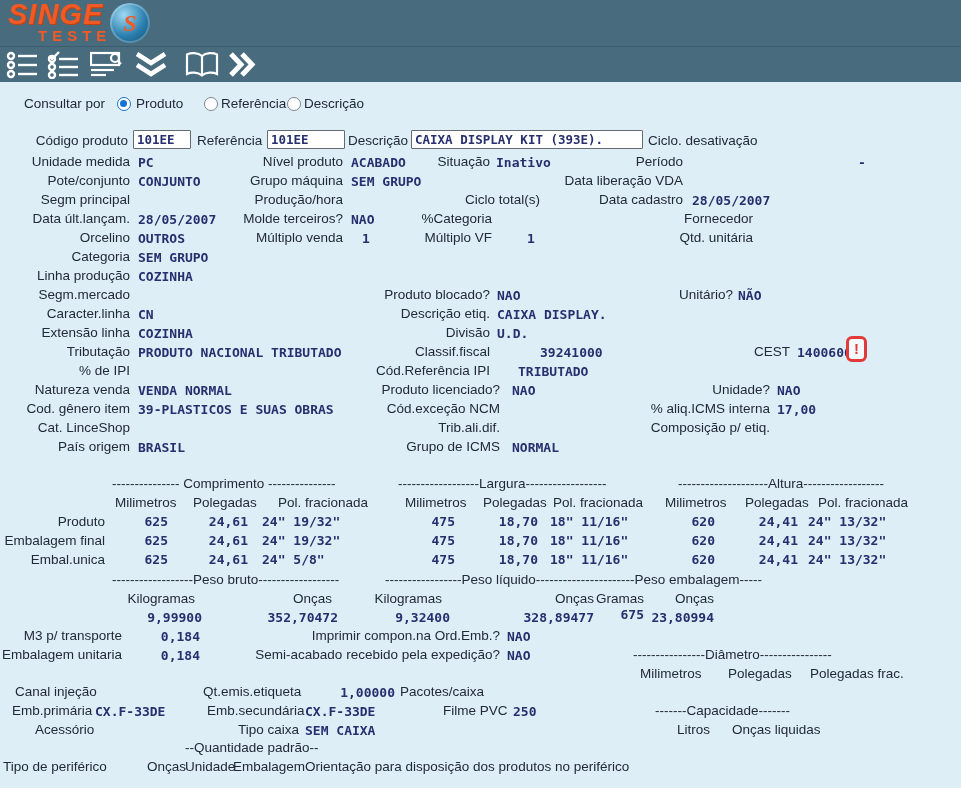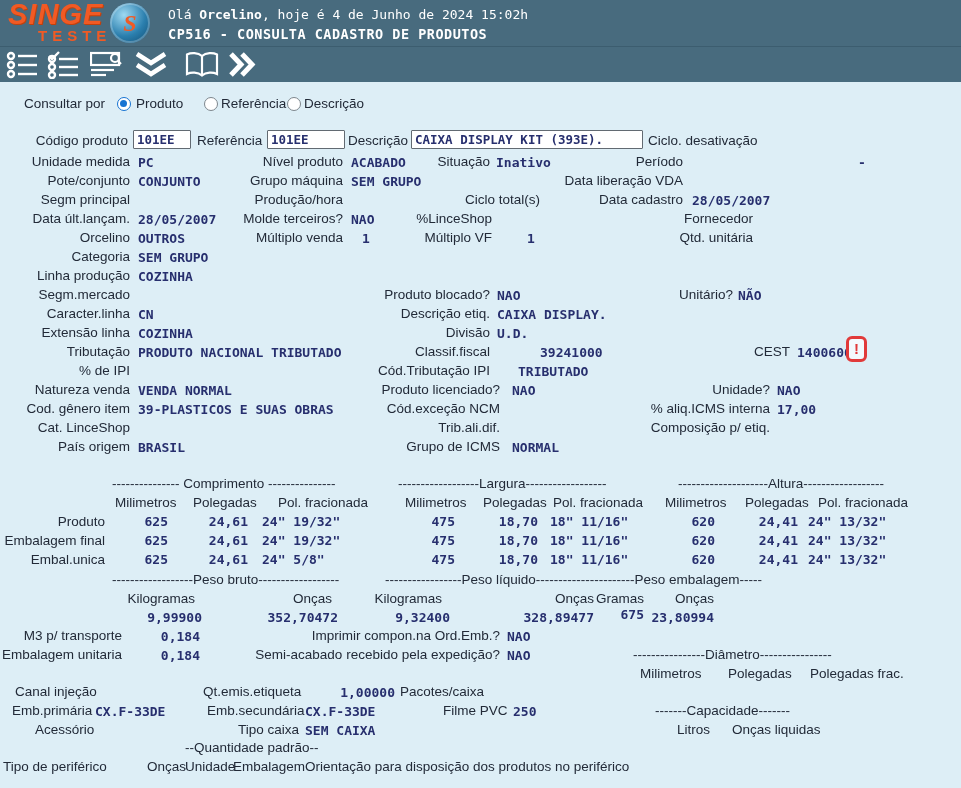--- a/index.html
+++ b/index.html
@@ -37,22 +37,20 @@
 </head>
 <body>
 
 <div class="band">
   <div class="rule"></div>
   <div class="logo-top">SINGE</div>
   <div class="logo-bottom">TESTE</div>
   <div class="badge">
       <span>S</span>
     </div>
-  <div class="greet"><span>Olá </span><span class="u">Orcelino</span><span>, hoje é 4 de Junho de 2024 15:02h</span></div>
-  <div class="scr-title">CP516 - CONSULTA CADASTRO DE PRODUTOS</div>
 
   <svg class="tico" style="left:6px" viewBox="0 0 36 28">
     <g stroke="#fff" stroke-width="2.4" fill="none">
       <circle cx="5" cy="5" r="3"></circle>
         <circle cx="5" cy="14" r="3"></circle>
         <circle cx="5" cy="23" r="3"></circle>
       <line x1="12" y1="5" x2="31" y2="5"></line>
         <line x1="12" y1="14" x2="31" y2="14"></line>
         <line x1="12" y1="23" x2="31" y2="23"></line>
     </g>
@@ -131,21 +129,21 @@
 <span class="lb" style="right:831px;top:192px">Segm principal</span>
 <span class="lb" style="right:618px;top:192px">Produção/hora</span>
 <span class="lb" style="right:421px;top:192px">Ciclo total(s)</span>
 <span class="lb" style="right:278px;top:192px">Data cadastro</span>
 <span class="vl" style="left:692px;top:193px">28/05/2007</span>
 
 <span class="lb" style="right:831px;top:211px">Data últ.lançam.</span>
 <span class="vl" style="left:138px;top:212px">28/05/2007</span>
 <span class="lb" style="right:618px;top:211px">Molde terceiros?</span>
 <span class="vl" style="left:351px;top:212px">NAO</span>
-<span class="lb" style="right:469px;top:211px">%LinceShop</span>
+<span class="lb" style="right:469px;top:211px">%Categoria</span>
 <span class="lb" style="right:208px;top:211px">Fornecedor</span>
 
 <span class="lb" style="right:831px;top:230px">Orcelino</span>
 <span class="vl" style="left:138px;top:231px">OUTROS</span>
 <span class="lb" style="right:618px;top:230px">Múltiplo venda</span>
 <span class="vl" style="left:362px;top:231px">1</span>
 <span class="lb" style="right:469px;top:230px">Múltiplo VF</span>
 <span class="vl" style="left:527px;top:231px">1</span>
 <span class="lb" style="right:208px;top:230px">Qtd. unitária</span>
 
@@ -173,21 +171,21 @@
 
 <span class="lb" style="right:831px;top:344px">Tributação</span>
 <span class="vl" style="left:138px;top:345px">PRODUTO NACIONAL TRIBUTADO</span>
 <span class="lb" style="right:471px;top:344px">Classif.fiscal</span>
 <span class="vl" style="left:540px;top:345px">39241000</span>
 <span class="lb" style="right:171px;top:344px">CEST</span>
 <span class="vl" style="left:797px;top:345px">1400600</span>
 <span class="alert">!</span>
 
 <span class="lb" style="right:831px;top:363px">% de IPI</span>
-<span class="lb" style="right:471px;top:363px">Cód.Tributação IPI</span>
+<span class="lb" style="right:471px;top:363px">Cód.Referência IPI</span>
 <span class="vl" style="left:518px;top:364px">TRIBUTADO</span>
 
 <span class="lb" style="right:831px;top:382px">Natureza venda</span>
 <span class="vl" style="left:138px;top:383px">VENDA NORMAL</span>
 <span class="lb" style="right:461px;top:382px">Produto licenciado?</span>
 <span class="vl" style="left:512px;top:383px">NAO</span>
 <span class="lb" style="right:191px;top:382px">Unidade?</span>
 <span class="vl" style="left:777px;top:383px">NAO</span>
 
 <span class="lb" style="right:831px;top:401px">Cod. gênero item</span>

